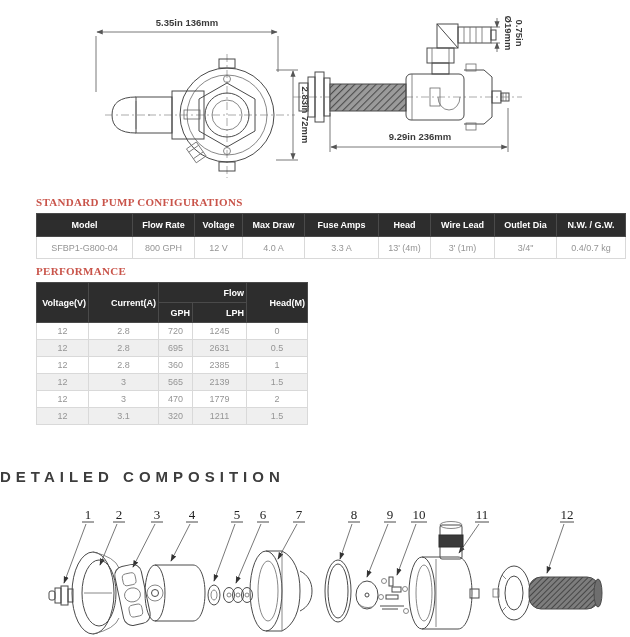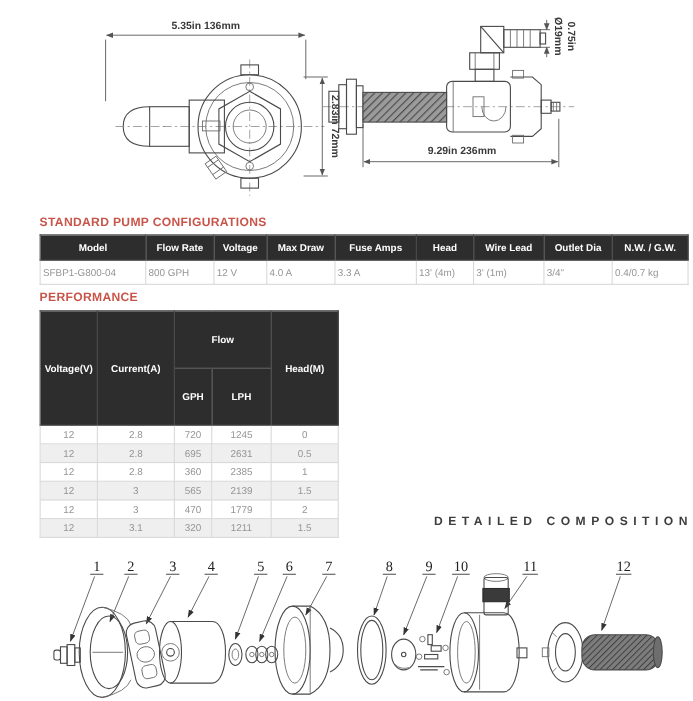--- a/index.html
+++ b/index.html
@@ -2,48 +2,48 @@
 <html><head>
 <meta charset="utf-8">
 <style>
   html,body{margin:0;padding:0;}
   body{
     width:630px;height:637px;background:#ffffff;position:relative;
     font-family:"Liberation Sans", sans-serif;color:#333;overflow:hidden;
   }
   .abs{position:absolute;}
   .section-title{
-    font-size:11px;font-weight:bold;letter-spacing:.3px;color:#c9544a;
+    font-size:11px;font-weight:bold;letter-spacing:.3px;color:#c9544a;font-family:Liberation Serif, serif;
   }
   
   table{border-collapse:collapse;table-layout:fixed;}
   #config-table{width:589px;}
   #config-table th{
     background:#2d2d2d;color:#fff;font-size:9px;font-weight:bold;
     border:1px solid #4a4a4a;height:20px;padding:1px 2px;text-align:center;
   }
   #config-table td{
     border:1px solid #d9d9d9;color:#959595;font-size:9px;height:19px;
-    text-align:left;padding:1px 2px;background:#fff;
+    text-align:center;padding:1px 2px;background:#fff;
   }
   
   #perf-table{width:271px;}
   #perf-table th{
     background:#2d2d2d;color:#fff;font-size:9px;font-weight:bold;
-    border:1px solid #4a4a4a;height:19px;padding:16px 2px;text-align:center;
+    border:1px solid #4a4a4a;height:19px;padding:0 2px;text-align:right;
   }
   #perf-table td{
     border:1px solid #d9d9d9;color:#959595;font-size:9px;height:16px;
     text-align:center;padding:0 2px;background:#fff;
   }
   #perf-table tbody tr.alt td{background:#efefef;}
   
   #composition-title{
-    left:0;right:0;top:468px;text-align:right;
-    font-size:11px;font-weight:bold;letter-spacing:5px;color:#3d3d3d;
+    left:0;right:0;top:468px;text-align:left;
+    font-size:15px;font-weight:bold;letter-spacing:5px;color:#3d3d3d;
   }
   svg{display:block;}
   svg text{font-family:"Liberation Sans", sans-serif;}
   .dim-label{font-size:9.5px;fill:#3a3a3a;font-weight:bold;}
   .part-num{font-family:"Liberation Serif", serif;font-size:13px;fill:#222;}
   .ln{stroke:#4a4a4a;stroke-width:1;fill:none;}
   .lt{stroke:#6a6a6a;stroke-width:.8;fill:none;}
   .dim{stroke:#555;stroke-width:.8;fill:none;}
   .cl{stroke:#888;stroke-width:.7;fill:none;stroke-dasharray:8 3 2 3;}
 </style>

